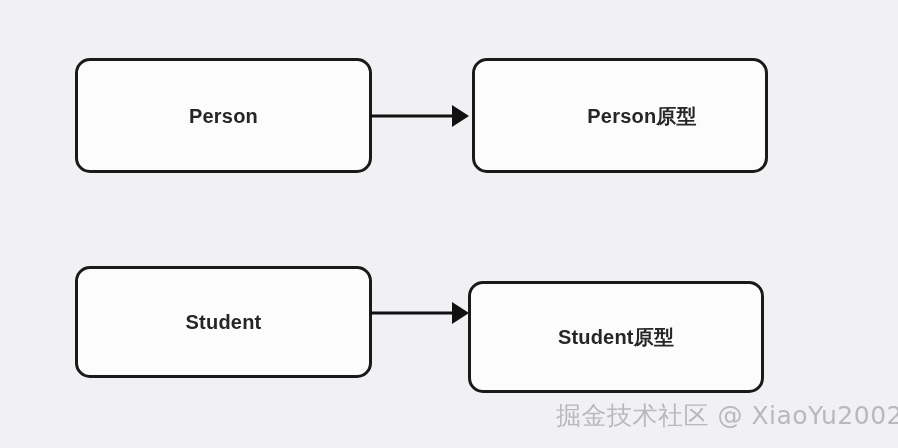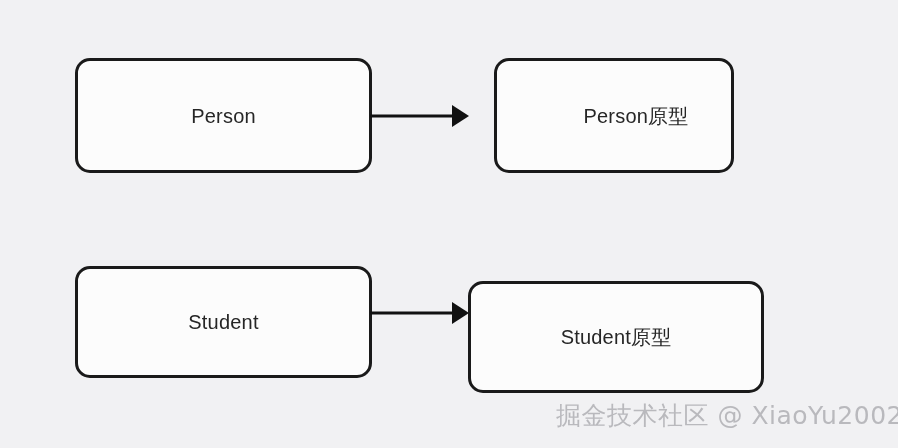--- a/index.html
+++ b/index.html
@@ -28,33 +28,33 @@
     display: flex;
     align-items: center;
     justify-content: center;
   }
   .node-label {
     font-size: 20px;
     line-height: 1;
     color: #262626;
     letter-spacing: 0.2px;
     white-space: nowrap;
-    font-weight: 400;
+    font-weight: 700;
   }
   
   #node-person {
     left: 75px;
     top: 58px;
     width: 297px;
     height: 115px;
   }
   #node-person-proto {
-    left: 494px;
+    left: 472px;
     top: 58px;
-    width: 240px;
+    width: 296px;
     height: 115px;
     padding-left: 44px;
   }
   
   #node-student {
     left: 75px;
     top: 266px;
     width: 297px;
     height: 112px;
   }

